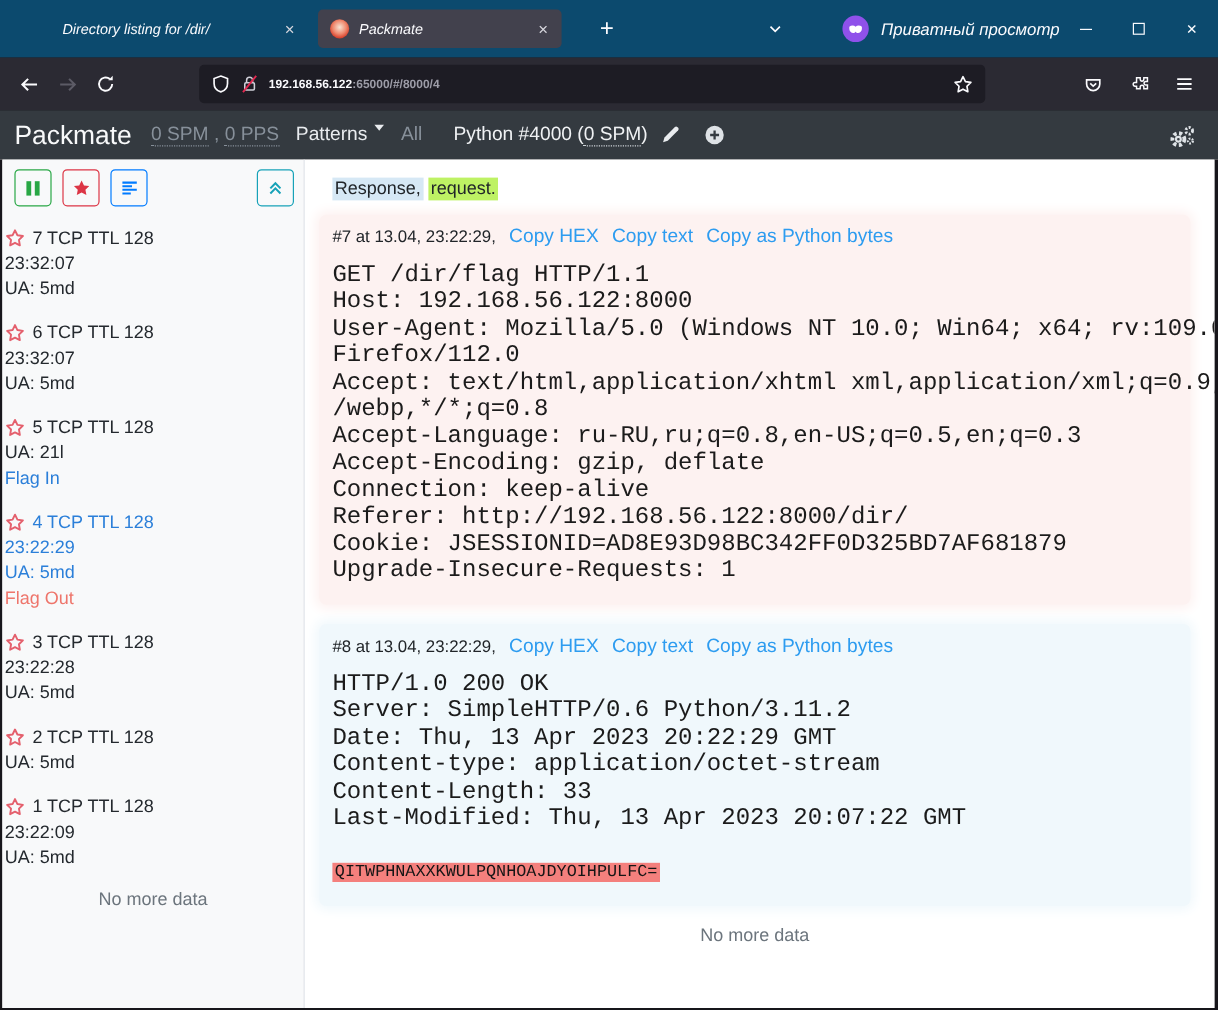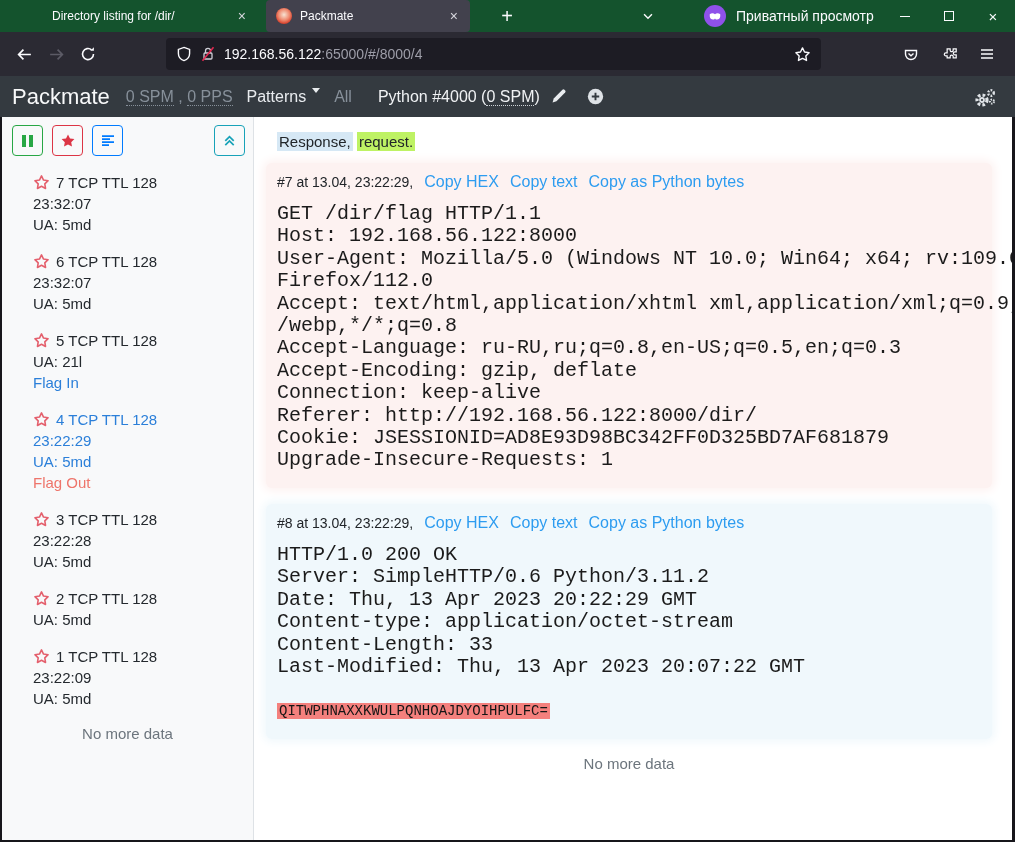--- a/index.html
+++ b/index.html
@@ -1,22 +1,22 @@
 <!DOCTYPE html>
 <html><head>
 <meta charset="utf-8">
 <style>
   * { box-sizing: border-box; margin: 0; padding: 0; }
   html,body { width:1015px; height:842px; overflow:hidden; background:#17161b;
     font-family:"Liberation Sans", sans-serif; }
   .window { width:1015px; height:842px; display:flex; flex-direction:column; }
 
   
-  .titlebar { height:32px; background:#14532d; display:flex; align-items:center;
-    padding-left:14px; flex-shrink:0; }
+  .titlebar { height:48px; background:#0c4a6e; display:flex; align-items:center;
+    padding-left:14px; flex-shrink:0;font-style:italic; }
   .tab { display:flex; align-items:center; color:#fbfbfe; font-size:12px; cursor:default; }
   .tab-inactive { width:244px; height:32px; padding:0 8px 0 38px; }
   .tab-active { width:204px; height:32px; margin-left:8px; padding:0 8px 0 10px;
     background:#42414d; border-radius:4px; gap:8px; }
   .tab-title { flex:1; white-space:nowrap; overflow:hidden; }
   .tab-close { color:#d7d7de; font-size:14px; padding:0 4px; }
   .favicon { width:16px; height:16px; border-radius:50%; flex-shrink:0;
     background:radial-gradient(circle at 50% 42%, #f7e3d3 0%, #ef8a6f 45%, #d9442f 72%, #a93122 100%); }
   .newtab-btn { margin-left:22px; color:#fbfbfe; font-size:20px; width:30px; height:30px;
     display:flex; align-items:center; justify-content:center; }
@@ -30,21 +30,21 @@
   .max-glyph { display:block; width:10px; height:10px; border:1px solid #fbfbfe; }
   .close-glyph { font-size:15px; }
 
   
   .toolbar { height:44px; background:#2b2a33; display:flex; align-items:center;
     padding:0 8px; flex-shrink:0; }
   .navbtn { width:32px; height:32px; border-radius:4px; display:flex; align-items:center;
     justify-content:center; }
   .urlbar { margin-left:62px; width:655px; height:32px; background:#1d1c24; border-radius:4px;
     display:flex; align-items:center; padding:0 10px; gap:8px; }
-  .url-text { flex:1; font-size:14px; white-space:nowrap; overflow:hidden; }
+  .url-text { flex:1; font-size:10px; white-space:nowrap; overflow:hidden;font-weight:bold; }
   .url-host { color:#fbfbfe; }
   .url-rest { color:#9d9da8; }
   .toolbar-right { margin-left:auto; display:flex; gap:6px; margin-right:4px; }
 
   
   .appbar { height:41px; background:#343a40; display:flex; align-items:center;
     padding:0 12px; flex-shrink:0; }
   .brand { font-size:22px; color:#f8f9fa; }
   .stats { margin-left:16px; font-size:16px; color:#87909a; white-space:nowrap; }
   .dotted-u { border-bottom:1px dotted #87909a; }
@@ -67,21 +67,21 @@
   .side-toolbar { display:flex; gap:9px; padding:8px 8px 8px 10px; align-items:center; }
   .sbtn { width:31px; height:31px; border-radius:4px; border:1px solid; background:transparent;
     display:flex; align-items:center; justify-content:center; }
   .sbtn-pause { border-color:#28a745; }
   .sbtn-star  { border-color:#dc3545; }
   .sbtn-list  { border-color:#007bff; }
   .sbtn-collapse { border-color:#17a2b8; margin-left:auto; }
   .pause-bars { display:flex; gap:3px; }
   .pause-bars i { display:block; width:4px; height:12px; background:#28a745; }
 
-  .packet-list { padding:8px 31px 0; flex:1; overflow:hidden; font-size:15px; }
+  .packet-list { padding:8px 2px 0; flex:1; overflow:hidden; font-size:15px; }
   .pkt { margin-bottom:16px; line-height:21px; color:#24292e; }
   .pkt-title-row { display:flex; align-items:center; gap:6px; }
   .pkt a { text-decoration:none; display:block; }
   .flag-in  { color:#2b7fd9; }
   .flag-out { color:#ee756b; }
   .pkt.sel .pkt-title, .pkt.sel .pkt-time, .pkt.sel .pkt-ua { color:#2b7fd9; }
   .no-more { text-align:center; color:#6c757d; font-size:15px; margin:14px 0 18px; }
 
   
   .main { flex:1; background:#fff; padding:14px 20px 0 12px; overflow:hidden; }

